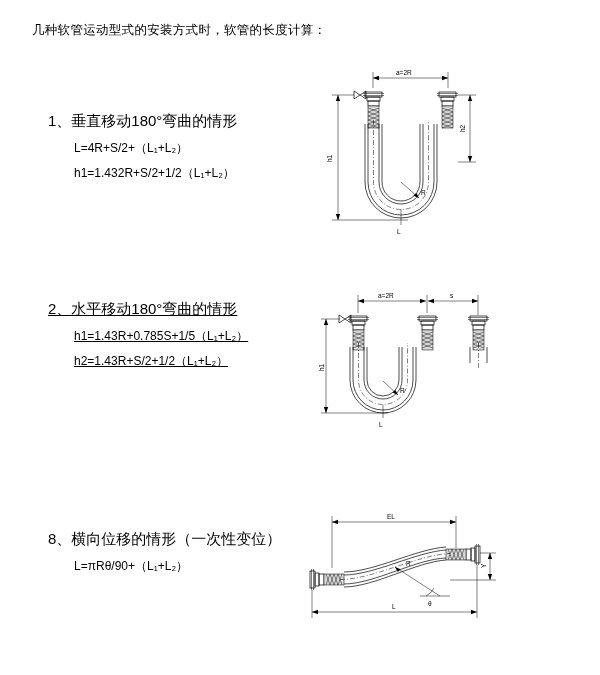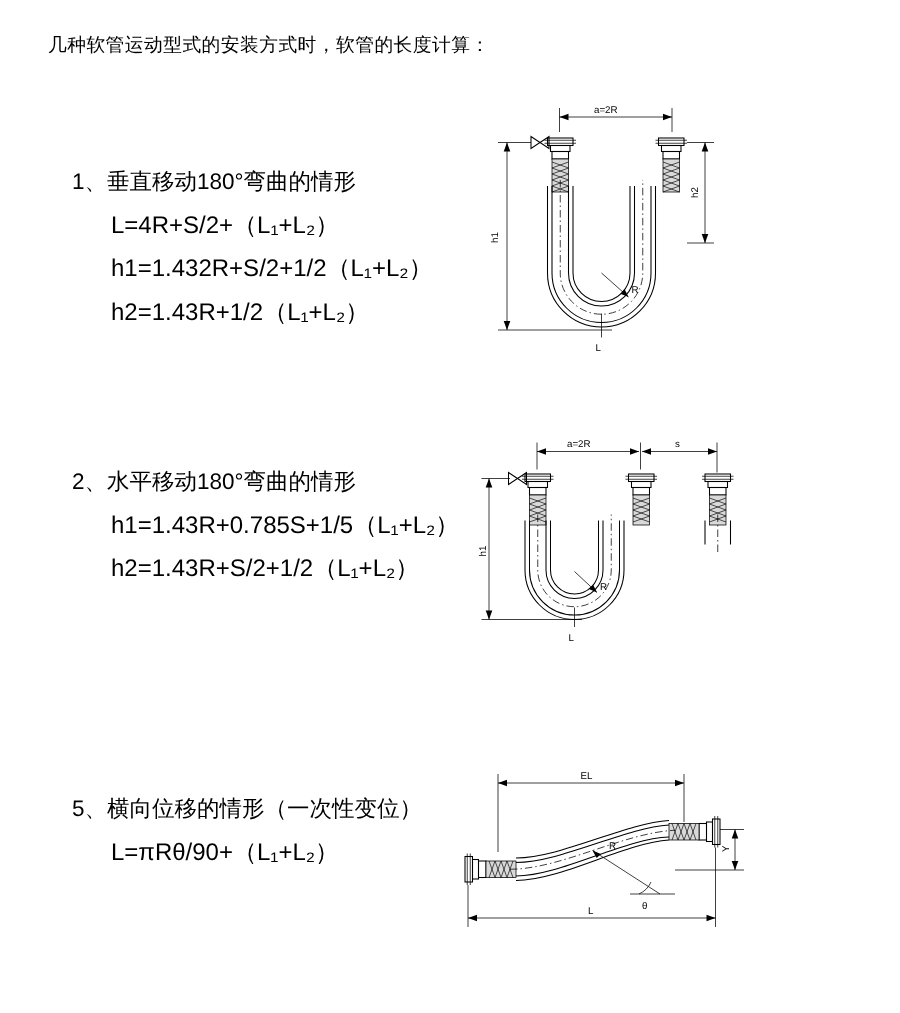--- a/index.html
+++ b/index.html
@@ -30,21 +30,21 @@
   }
   .section {
     position: absolute;
   }
   .sec-title {
     font-size: 15px;
     white-space: nowrap;
     margin-bottom: 9px;
   }
   .formula {
-    font-size: 16px;
+    font-size: 12px;
     white-space: nowrap;
     margin-left: 26px;
     margin-bottom: 8px;
   }
   .fig {
     position: absolute;
   }
   svg { display: block; }
   .ln { stroke: #000; stroke-width: 0.7; fill: none; }
   .thin { stroke: #000; stroke-width: 0.5; fill: none; }
@@ -59,21 +59,20 @@
 <body>
 
 <div class="page">
 
   <div class="heading">几种软管运动型式的安装方式时，软管的长度计算：</div>
 
   <div class="section" style="left:48px; top:112px;">
     <div class="sec-title">1、垂直移动180°弯曲的情形</div>
     <div class="formula">L=4R+S/2+（L₁+L₂）</div>
     <div class="formula">h1=1.432R+S/2+1/2（L₁+L₂）</div>
-    <div class="formula">h2=1.43R+1/2（L₁+L₂）</div>
   </div>
 
   <div class="fig" style="left:318px; top:62px;">
     <svg width="180" height="200" viewBox="0 0 180 200">
 
       <line class="dim" x1="55" y1="16" x2="130" y2="16"></line>
       <path class="fillblk" d="M55,16 L61,13.8 L61,18.2 Z"></path>
       <path class="fillblk" d="M130,16 L124,13.8 L124,18.2 Z"></path>
       <text class="lbl" x="78" y="13">a=2R</text>
       <line class="thin" x1="55" y1="10" x2="55" y2="26"></line>
@@ -141,21 +140,21 @@
 
       <line class="dim" x1="152" y1="33" x2="152" y2="100"></line>
       <path class="fillblk" d="M152,33 L149.8,39 L154.2,39 Z"></path>
       <path class="fillblk" d="M152,100 L149.8,94 L154.2,94 Z"></path>
       <line class="thin" x1="140" y1="33" x2="158" y2="33"></line>
       <line class="thin" x1="140" y1="100" x2="158" y2="100"></line>
       <text class="lbl" x="147" y="70" transform="rotate(-90 147 70)">h2</text>
     </svg>
   </div>
 
-  <div class="section" style="left:48px; top:312px;">
+  <div class="section" style="left:48px; top:300px;text-decoration:underline;">
     <div class="sec-title">2、水平移动180°弯曲的情形</div>
     <div class="formula">h1=1.43R+0.785S+1/5（L₁+L₂）</div>
     <div class="formula">h2=1.43R+S/2+1/2（L₁+L₂）</div>
   </div>
 
   <div class="fig" style="left:316px; top:285px;">
     <svg width="190" height="160" viewBox="0 0 190 160">
 
       <line class="dim" x1="42" y1="16" x2="110" y2="16"></line>
       <path class="fillblk" d="M42,16 L48,13.8 L48,18.2 Z"></path>
@@ -238,21 +237,21 @@
       <line class="dim" x1="10" y1="34" x2="10" y2="128"></line>
       <path class="fillblk" d="M10,34 L7.8,40 L12.2,40 Z"></path>
       <path class="fillblk" d="M10,128 L7.8,122 L12.2,122 Z"></path>
       <line class="thin" x1="5" y1="34" x2="24" y2="34"></line>
       <line class="thin" x1="5" y1="128" x2="72" y2="128"></line>
       <text class="lbl" x="8" y="86" transform="rotate(-90 8 86)">h1</text>
     </svg>
   </div>
 
   <div class="section" style="left:48px; top:530px;">
-    <div class="sec-title">5、横向位移的情形（一次性变位）</div>
+    <div class="sec-title">8、横向位移的情形（一次性变位）</div>
     <div class="formula">L=πRθ/90+（L₁+L₂）</div>
   </div>
 
   <div class="fig" style="left:300px; top:508px;">
     <svg width="200" height="120" viewBox="0 0 200 120">
 
       <line class="dim" x1="32" y1="14" x2="156" y2="14"></line>
       <path class="fillblk" d="M32,14 L38,11.8 L38,16.2 Z"></path>
       <path class="fillblk" d="M156,14 L150,11.8 L150,16.2 Z"></path>
       <text class="lbl" x="87" y="11">EL</text>

